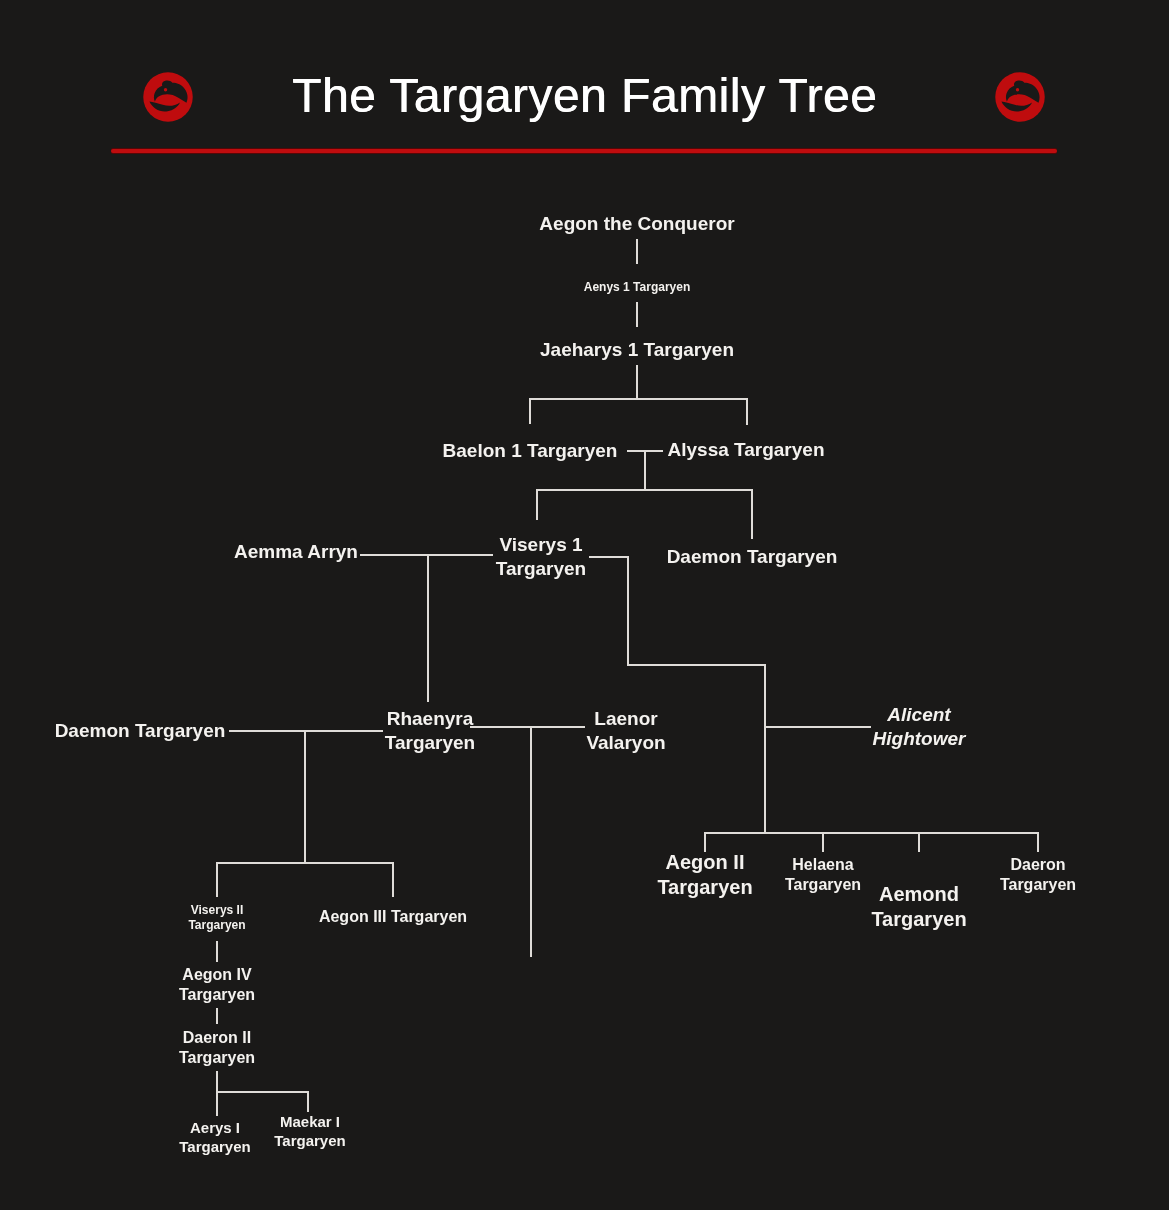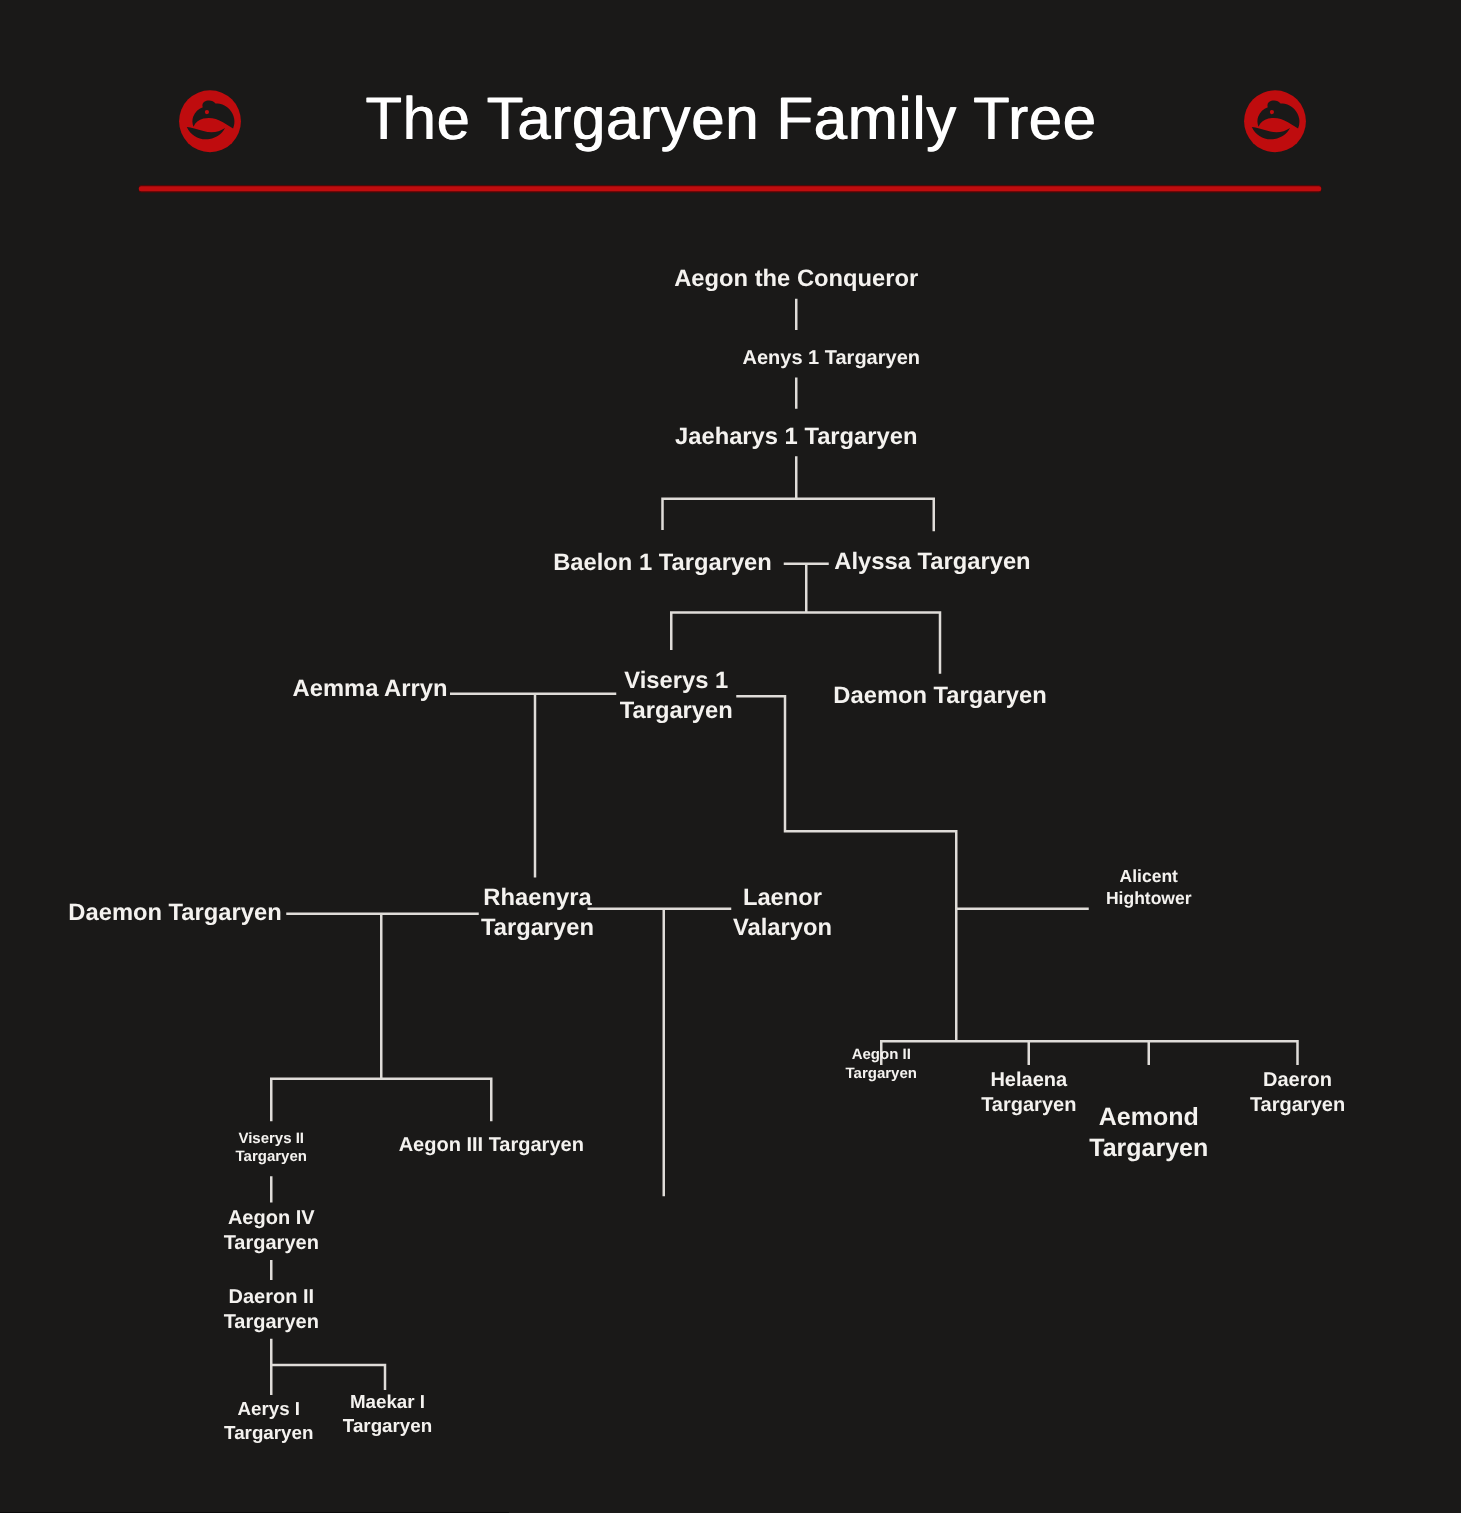--- a/index.html
+++ b/index.html
@@ -97,36 +97,36 @@
         <polyline points="705,852 705,833 1038,833 1038,852"></polyline>
         <polyline points="823,833 823,852"></polyline>
         <polyline points="919,833 919,852"></polyline>
         <polyline points="217,941 217,962"></polyline>
         <polyline points="217,1008 217,1024"></polyline>
         <polyline points="217,1071 217,1116"></polyline>
         <polyline points="217,1092 308,1092 308,1112"></polyline>
       </svg>
 
   <div class="node" style="left: 637px; top: 224px; font-size: 19px;">Aegon the Conqueror</div>
-      <div class="node" style="left: 637px; top: 287px; font-size: 16px; margin-left: 28px;">Aenys 1 Targaryen</div>
+      <div class="node" style="left: 637px; top: 287px; font-size: 12px;">Aenys 1 Targaryen</div>
       <div class="node" style="left: 637px; top: 350px; font-size: 19px;">Jaeharys 1 Targaryen</div>
       <div class="node" style="left: 530px; top: 451px; font-size: 19px;">Baelon 1 Targaryen</div>
       <div class="node" style="left: 746px; top: 450px; font-size: 19px;">Alyssa Targaryen</div>
       <div class="node" style="left: 541px; top: 557px; font-size: 19px;">Viserys 1
 Targaryen</div>
       <div class="node" style="left: 752px; top: 557px; font-size: 19px;">Daemon Targaryen</div>
       <div class="node" style="left: 296px; top: 552px; font-size: 19px;">Aemma Arryn</div>
       <div class="node" style="left: 140px; top: 731px; font-size: 19px;">Daemon Targaryen</div>
       <div class="node" style="left: 430px; top: 731px; font-size: 19px;">Rhaenyra
 Targaryen</div>
       <div class="node" style="left: 626px; top: 731px; font-size: 19px;">Laenor
 Valaryon</div>
-      <div class="node" style="left: 919px; top: 710px; font-size: 14px;">Alicent
+      <div class="node" style="left: 919px; top: 727px; font-size: 19px; font-style: italic;">Alicent
 Hightower</div>
-      <div class="node" style="left: 705px; top: 851px; font-size: 12px;">Aegon II
+      <div class="node" style="left: 705px; top: 875px; font-size: 20px;">Aegon II
 Targaryen</div>
       <div class="node" style="left: 823px; top: 875px; font-size: 16px;">Helaena
 Targaryen</div>
       <div class="node" style="left: 919px; top: 907px; font-size: 20px;">Aemond
 Targaryen</div>
       <div class="node" style="left: 1038px; top: 875px; font-size: 16px;">Daeron
 Targaryen</div>
       <div class="node" style="left: 217px; top: 918px; font-size: 12px;">Viserys II
 Targaryen</div>
       <div class="node" style="left: 393px; top: 917px; font-size: 16px;">Aegon III Targaryen</div>

